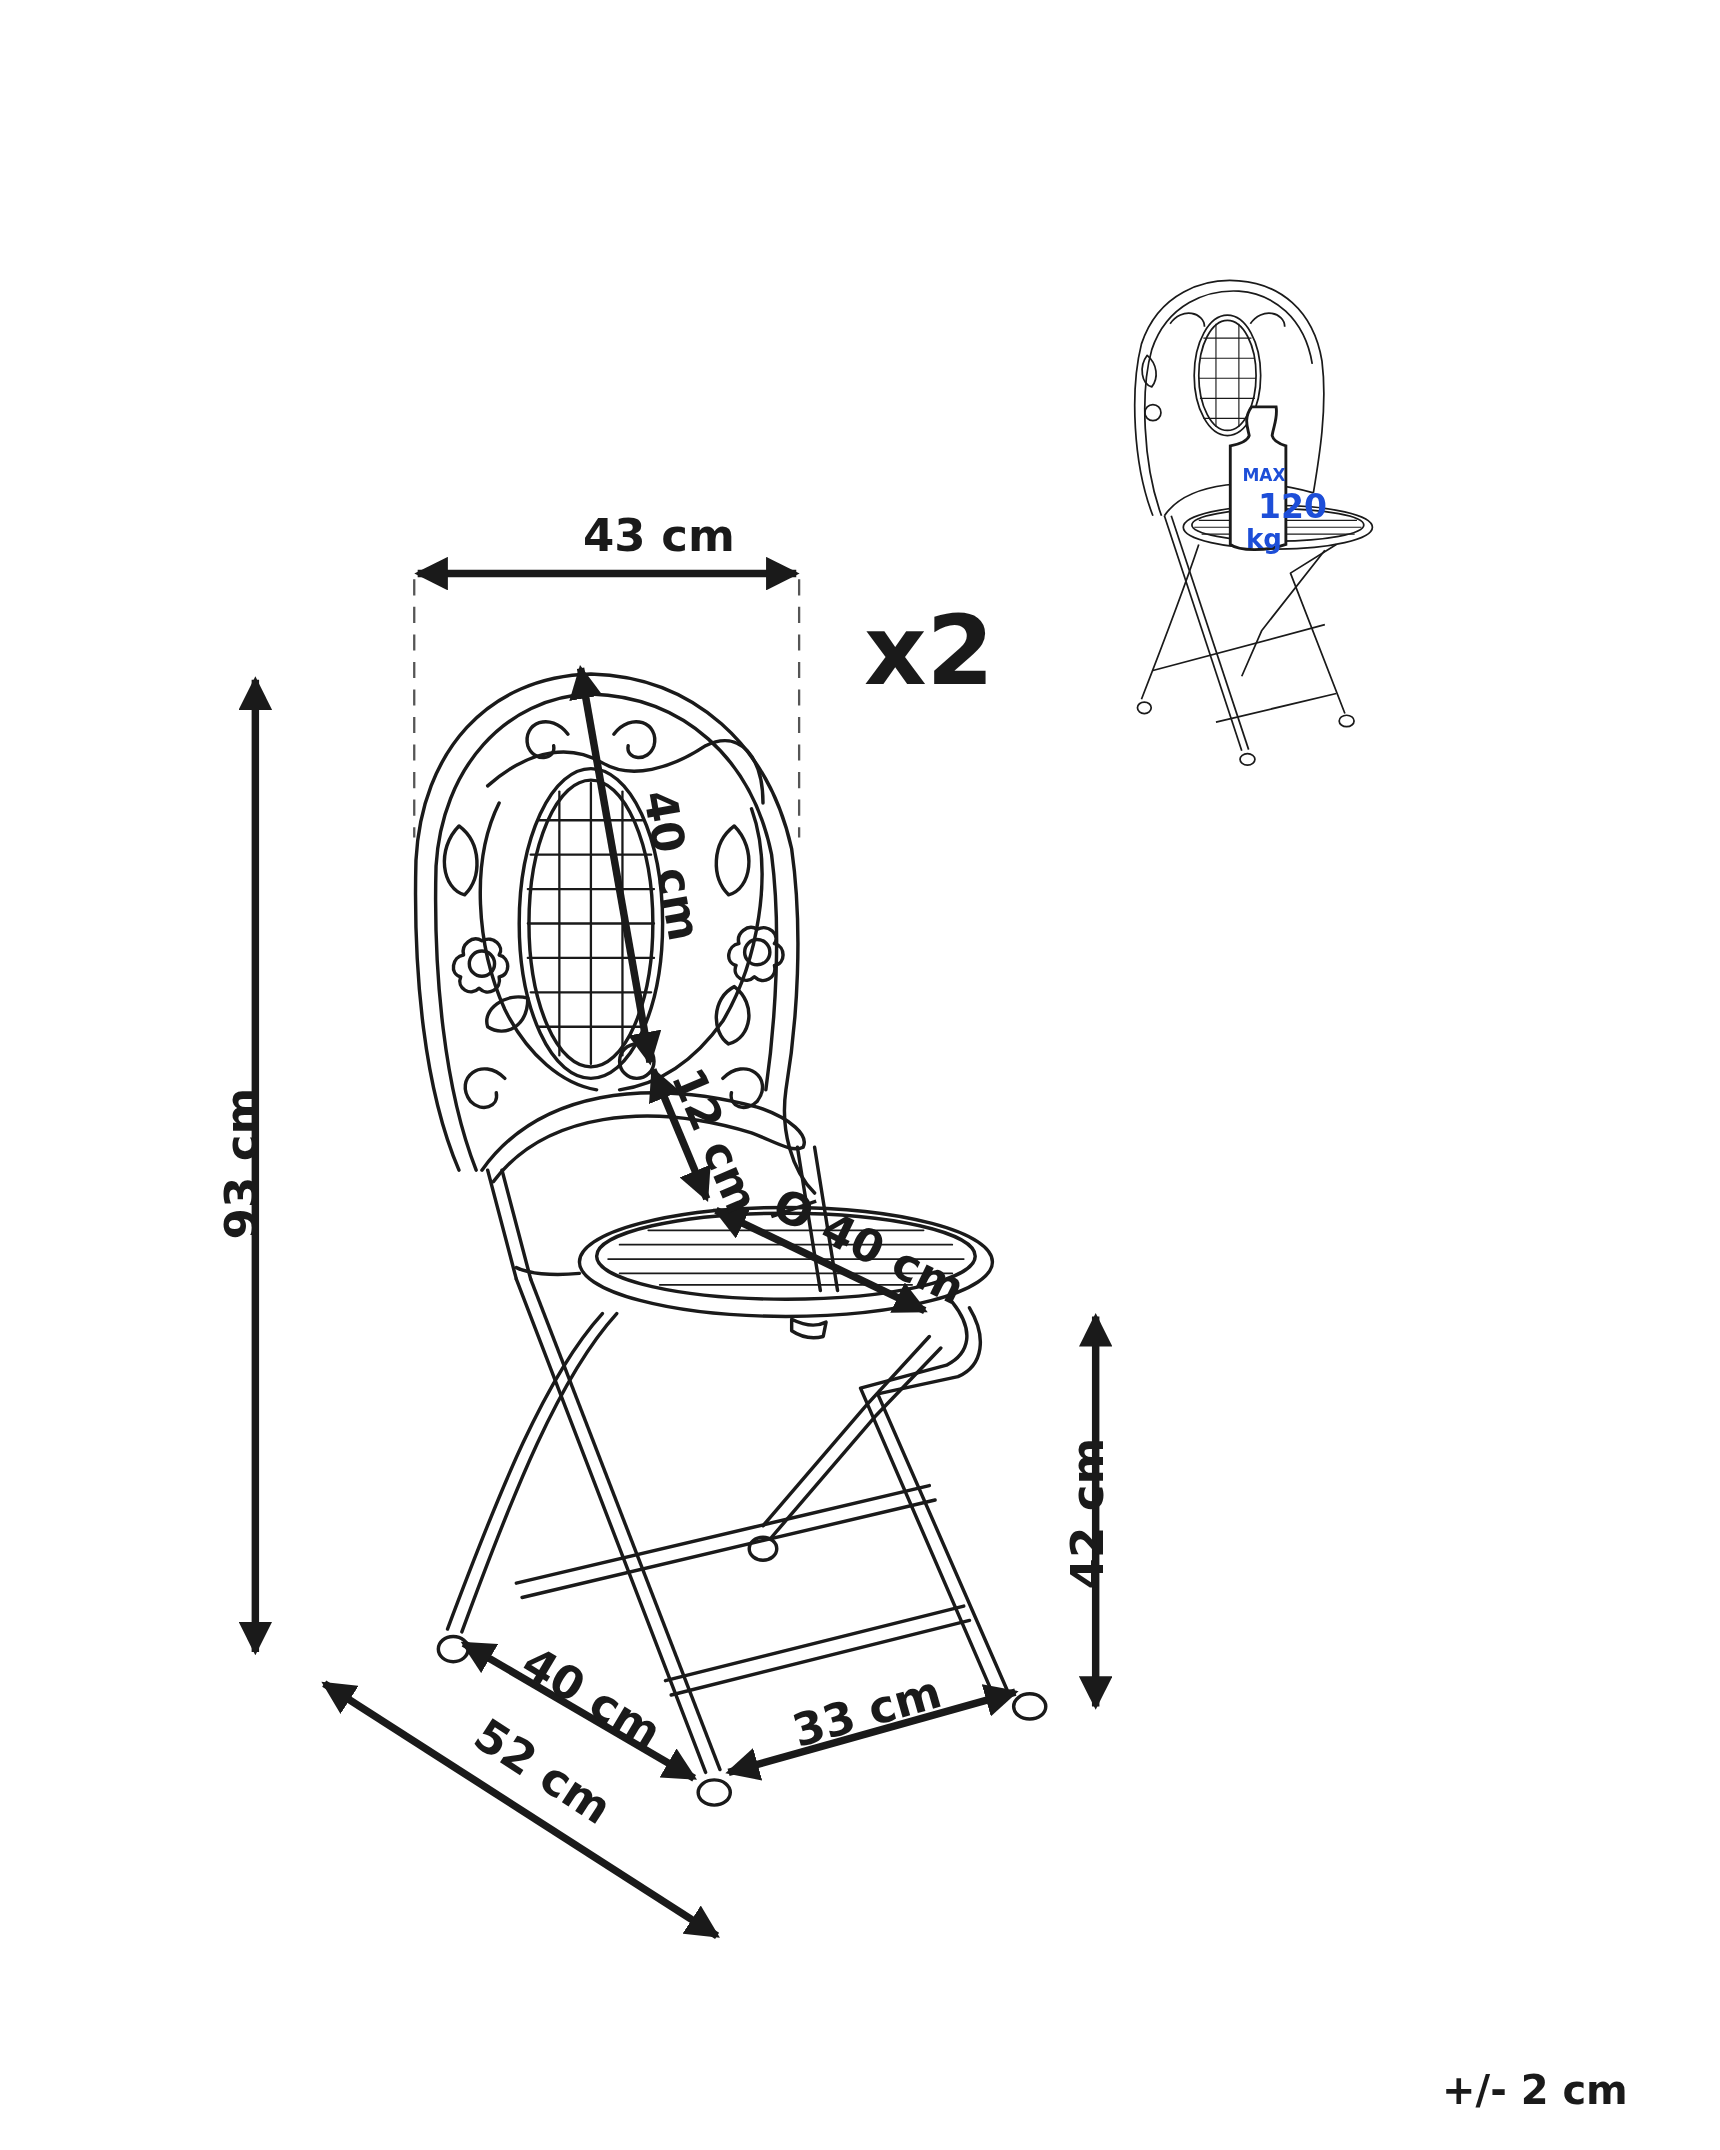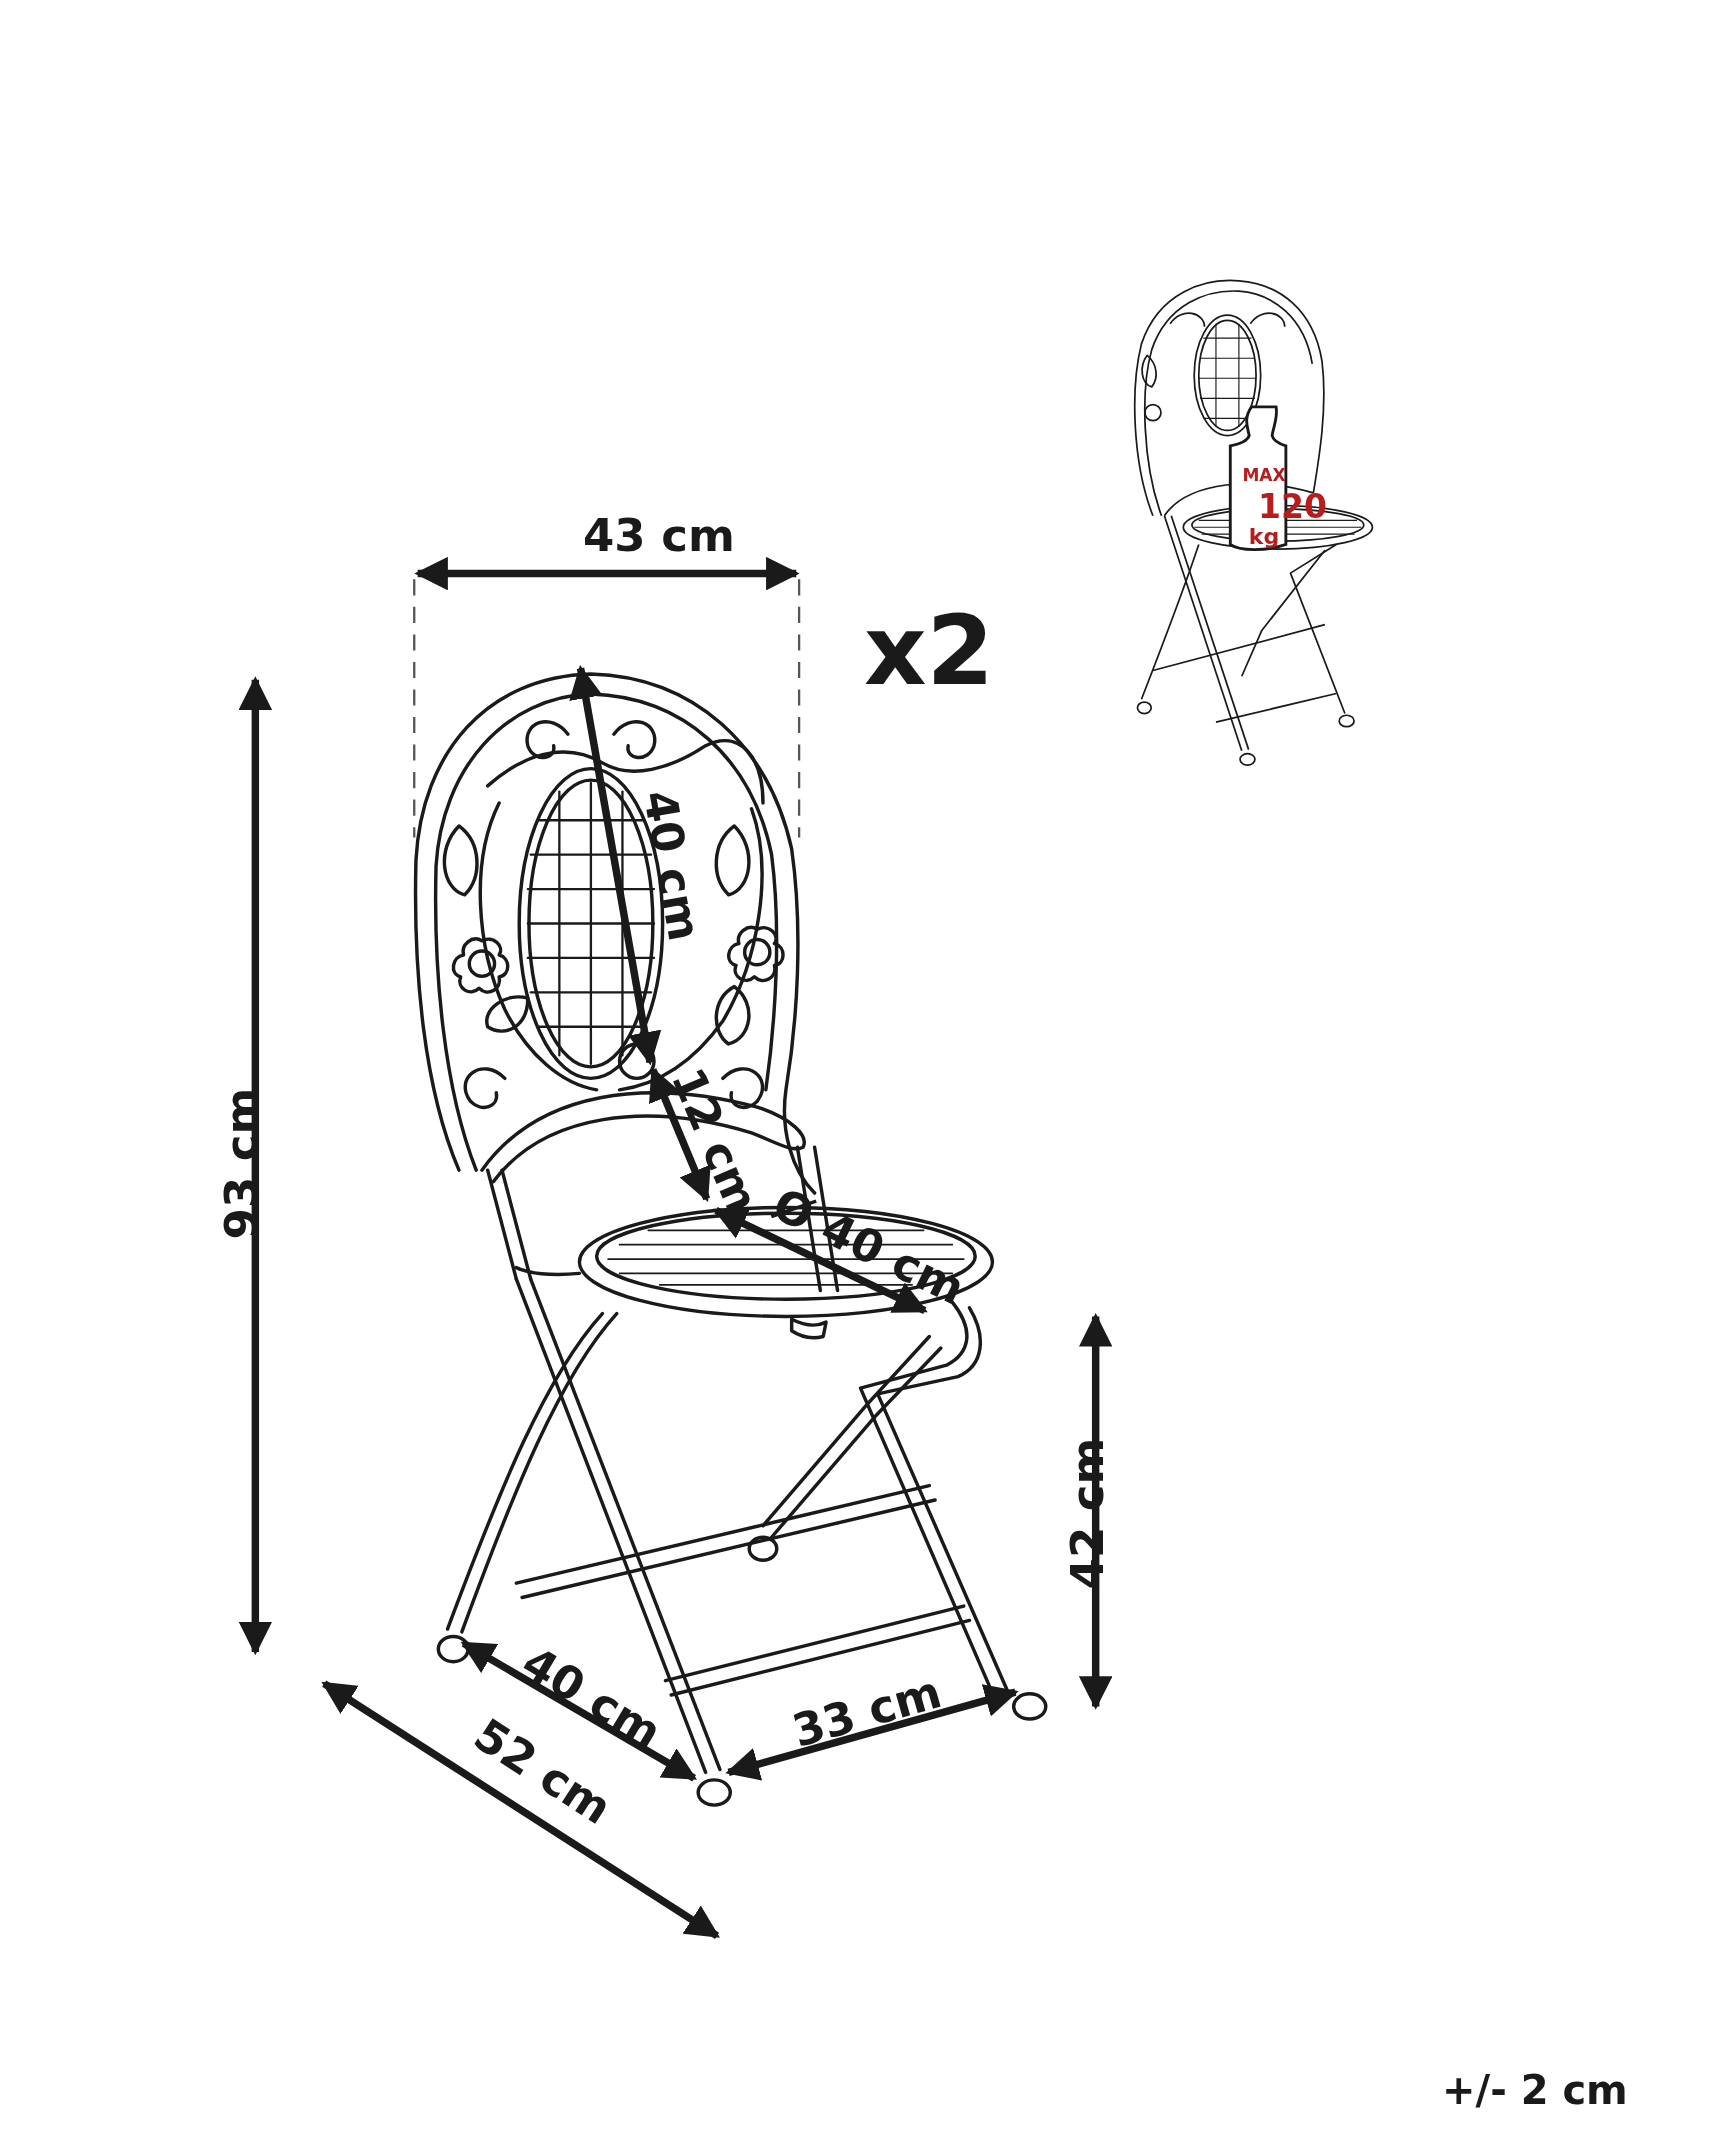--- a/index.html
+++ b/index.html
@@ -3,21 +3,21 @@
 <meta charset="utf-8">
 <style>
   html, body { margin:0; padding:0; background:#ffffff; }
   body { width:1721px; height:2151px; position:relative; overflow:hidden;
          font-family:"DejaVu Sans", "Liberation Sans", sans-serif; color:#1a1a1a; }
   .abs { position:absolute; }
   .lbl { font-weight:bold; font-size:45px; white-space:nowrap; line-height:1; color:#1a1a1a; }
   svg.layer { position:absolute; left:0; top:0; }
   .qty { font-weight:bold; font-size:97px; line-height:1; }
   .tol { font-weight:bold; font-size:40px; line-height:1; }
-  .weight-txt { font-weight:bold; text-align:center; line-height:1; color:#b91c1c; }
+  .weight-txt { font-weight:bold; text-align:center; line-height:1; color:#1d4ed8; }
 </style>
 </head>
 <body>
 
 <svg class="layer" width="1721" height="2151" viewBox="0 0 3000 3750">
   <defs>
     <marker id="ah" viewBox="0 0 10 10" refX="9" refY="5" markerWidth="4.5" markerHeight="4.5" orient="auto-start-reverse">
       <path d="M0,0 L10,5 L0,10 z" fill="#1a1a1a"></path>
     </marker>
   </defs>
@@ -188,14 +188,14 @@
     <ellipse cx="205" cy="845" rx="13" ry="10"></ellipse>
     <ellipse cx="378" cy="778" rx="13" ry="10"></ellipse>
   </g>
 
   <g fill="#ffffff" stroke="#1a1a1a" stroke-width="5">
     <path d="M212,230 L255,230 C258,250 250,265 248,280 C250,290 262,295 272,298 L272,470 C240,482 190,482 175,470 L175,298 C190,295 205,290 208,280 C205,265 198,250 212,230 Z"></path>
   </g>
 </svg>
 <div class="abs weight-txt" style="left:1230px; top:467px; width:68px; font-size:17px;">MAX</div>
 <div class="abs weight-txt" style="left:1230px; top:490px; width:68px; font-size:33px;padding-left:28px;">120</div>
-<div class="abs weight-txt" style="left:1230px; top:526px; width:68px; font-size:22px;">kg</div>
+<div class="abs weight-txt" style="left:1230px; top:526px; width:68px; font-size:26px;">kg</div>
 
 
 </body></html>

